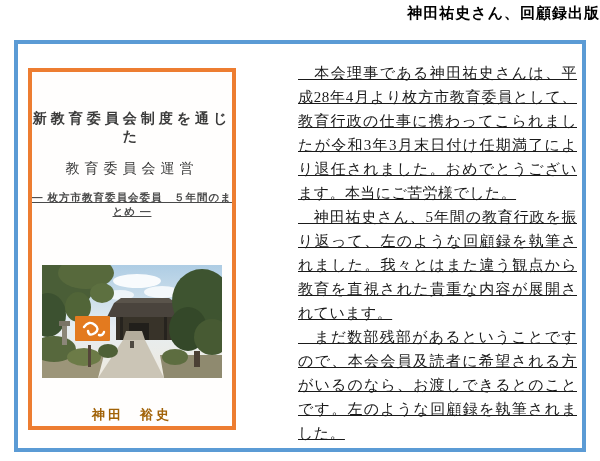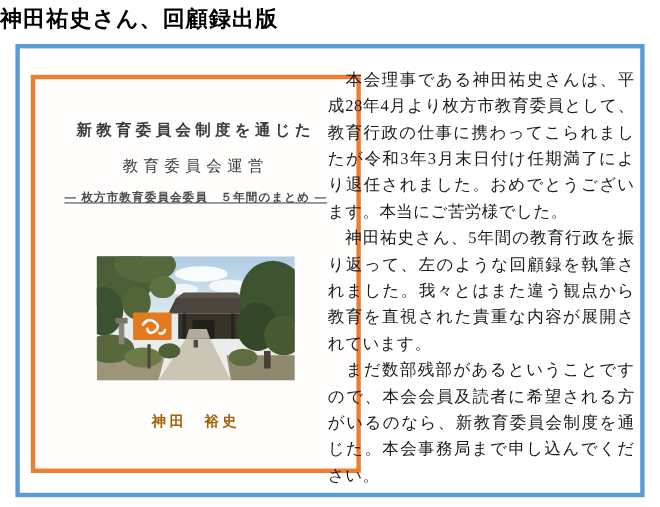--- a/index.html
+++ b/index.html
@@ -17,22 +17,22 @@
     overflow: hidden;
     font-family: "Liberation Serif", "DejaVu Serif", serif;
     color: var(--text);
   }
 
   .page-title {
     position: absolute;
     top: 4px;
     left: 0;
     width: 100%;
-    text-align: left;
-    font-size: 20px;
+    text-align: right;
+    font-size: 15px;
     font-weight: bold;
     letter-spacing: 1px;
     color: #000;
     font-family: Liberation Mono, monospace;
   }
 
   .frame {
     position: absolute;
     left: 14px;
     top: 40px;
@@ -40,21 +40,21 @@
     height: 412px;
     border: 4px solid var(--outer-border);
     background: #ffffff;
   }
 
   
   .cover {
     position: absolute;
     left: 10px;
     top: 24px;
-    width: 300px;
+    width: 208px;
     height: 362px;
     border: 4px solid var(--cover-border);
     background: #fffefd;
     text-align: center;
     font-family: "Liberation Sans", "DejaVu Sans", sans-serif;
     color: var(--cover-text);
   }
   .cover-title-1 {
     margin-top: 38px;
     font-size: 14px;
@@ -94,20 +94,21 @@
     position: absolute;
     left: 280px;
     top: 17px;
     right: 5px;
     font-size: 15px;
     line-height: 24px;
     text-align: justify;
     text-justify: inter-character;
     letter-spacing: 0.4px;
     color: var(--text);
+    text-decoration: underline;
   }
   .article p { margin: 0; }
 </style>
 </head>
 <body>
 
 <h1 class="page-title">神田祐史さん、回顧録出版</h1>
 
 <div class="frame">
 
@@ -167,16 +168,16 @@
       <rect x="33" y="51" width="35" height="25" rx="1" fill="#e37a1f"></rect>
       <path d="M42,62 q5,-7 11,-2 q5,4 0,8 q-6,4 -7,-2 m11,4 q4,1 5,-3" stroke="#ffffff" stroke-width="2.4" fill="none" stroke-linecap="round"></path>
     </svg>
 
     <div class="cover-author">神田　裕史</div>
   </div>
 
   <div class="article">
     <p>　本会理事である神田祐史さんは、平成28年4月より枚方市教育委員として、教育行政の仕事に携わってこられましたが令和3年3月末日付け任期満了により退任されました。おめでとうございます。本当にご苦労様でした。</p>
     <p>　神田祐史さん、5年間の教育行政を振り返って、左のような回顧録を執筆されました。我々とはまた違う観点から教育を直視された貴重な内容が展開されています。</p>
-    <p>　まだ数部残部があるということですので、本会会員及読者に希望される方がいるのなら、新教育委員会制度を通じた。本会事務局まで申し込んでください。</p>
+    <p>　まだ数部残部があるということですので、本会会員及読者に希望される方がいるのなら、お渡しできるとのことです。左のような回顧録を執筆されました。</p>
   </div>
 
 </div>
 
 </body></html>

